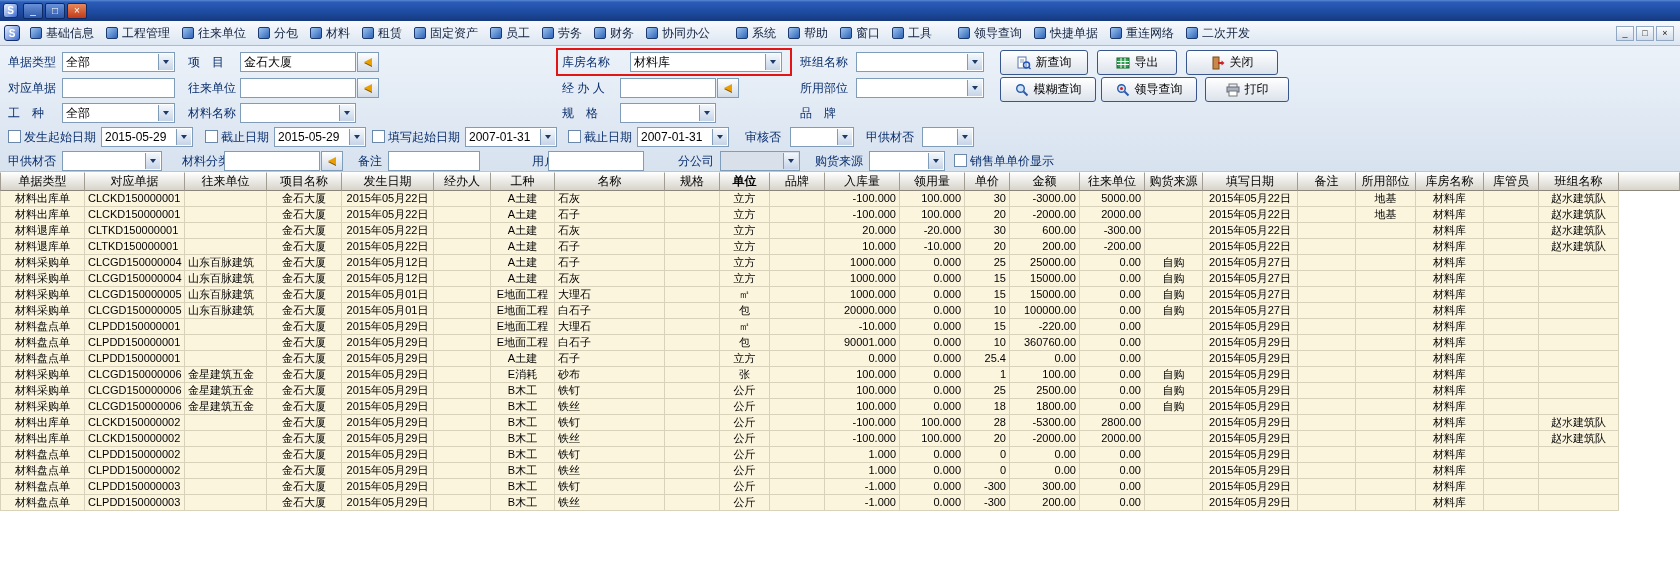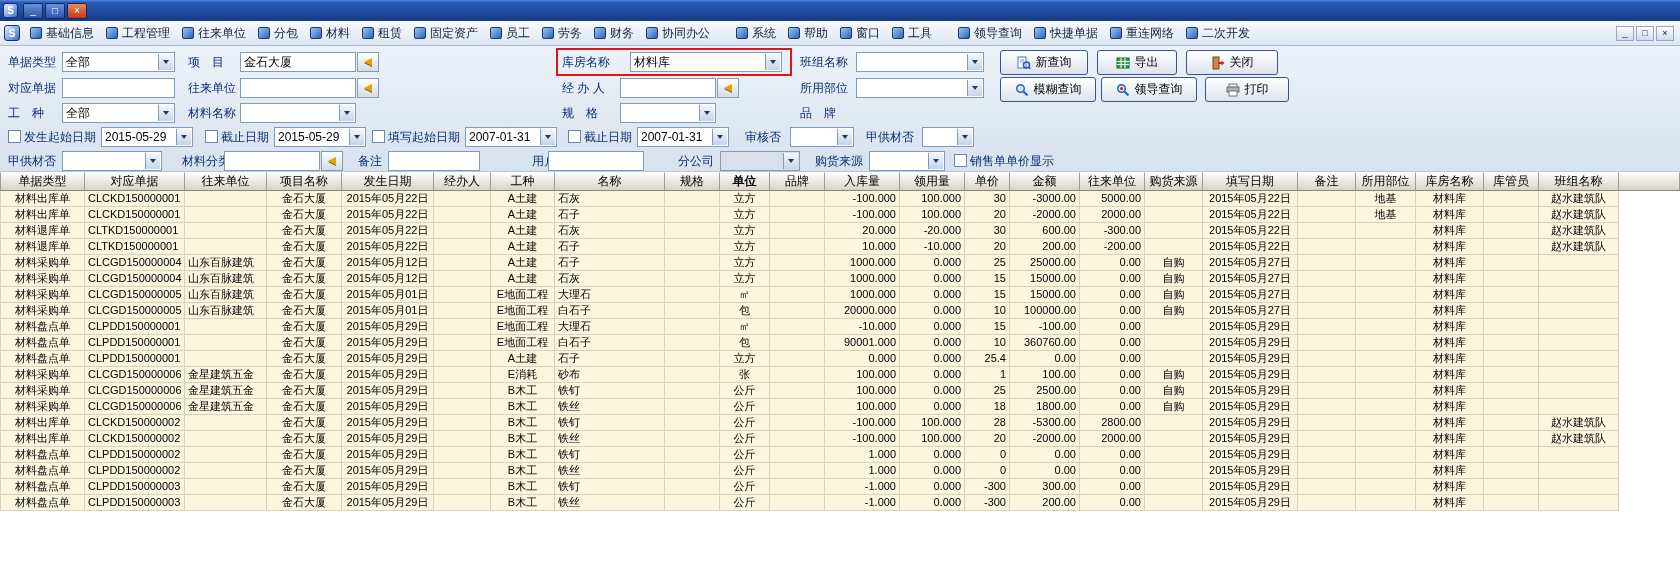--- a/index.html
+++ b/index.html
@@ -589,21 +589,21 @@
           <div class="g-cell a-center" style="width: 92px;">2015年05月29日</div>
           <div class="g-cell a-center" style="width: 57px;"></div>
           <div class="g-cell a-center" style="width: 64px;">E地面工程</div>
           <div class="g-cell a-left" style="width: 110px;">大理石</div>
           <div class="g-cell a-center" style="width: 55px;"></div>
           <div class="g-cell a-center" style="width: 50px;">㎡</div>
           <div class="g-cell a-center" style="width: 55px;"></div>
           <div class="g-cell a-right" style="width: 75px;">-10.000</div>
           <div class="g-cell a-right" style="width: 65px;">0.000</div>
           <div class="g-cell a-right" style="width: 45px;">15</div>
-          <div class="g-cell a-right" style="width: 70px;">-100.00</div>
+          <div class="g-cell a-right" style="width: 70px;">-220.00</div>
           <div class="g-cell a-right" style="width: 65px;">0.00</div>
           <div class="g-cell a-center" style="width: 58px;"></div>
           <div class="g-cell a-center" style="width: 95px;">2015年05月29日</div>
           <div class="g-cell a-center" style="width: 58px;"></div>
           <div class="g-cell a-center" style="width: 60px;"></div>
           <div class="g-cell a-center" style="width: 68px;">材料库</div>
           <div class="g-cell a-center" style="width: 55px;"></div>
           <div class="g-cell a-center" style="width: 80px;"></div>
         </div>
         <div class="g-row">

